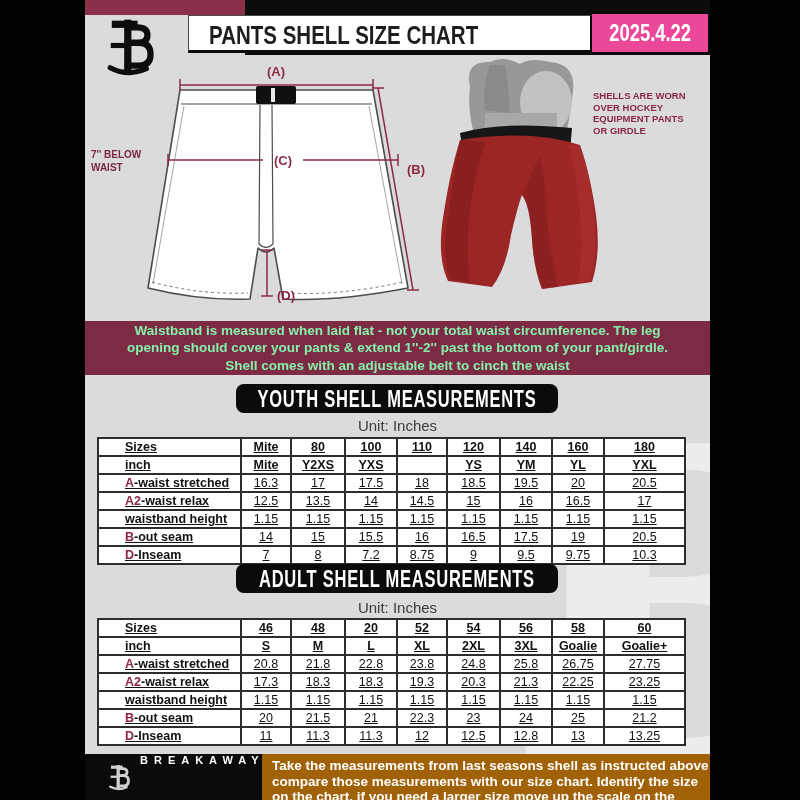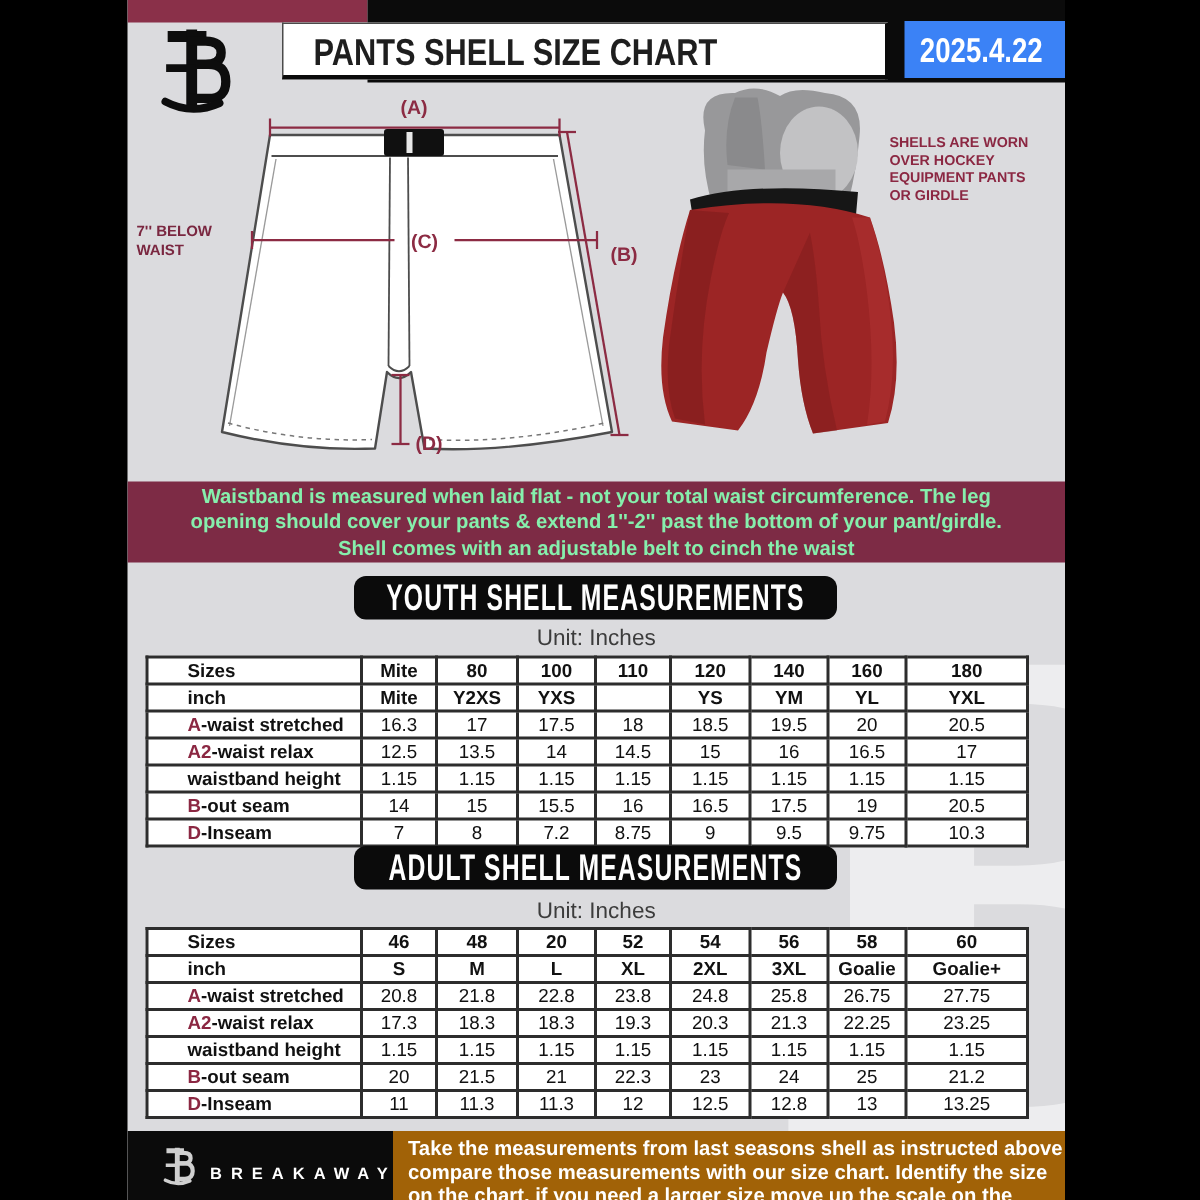--- a/index.html
+++ b/index.html
@@ -13,22 +13,22 @@
 
   
   .maroon-strip{position:absolute;left:0;top:0;width:160px;height:15px;background:#8a3049;}
   .black-band{position:absolute;left:160px;top:0;width:465px;height:55px;background:#0b0b0b;}
   .logo{position:absolute;left:18px;top:15px;}
   .title-bar{position:absolute;left:103px;top:15px;width:404px;height:38px;background:#fff;
              border:1px solid #4a4a4a;border-bottom:3px solid #0a0a0a;border-right:2px solid #0a0a0a;
              display:flex;align-items:flex-end;box-sizing:border-box;}
   .title-bar span{display:inline-block;font-size:25px;font-weight:bold;color:#1e1e1e;
                   transform:scaleX(.82);transform-origin:left center;margin-left:20px;white-space:nowrap;}
-  .date-box{position:absolute;left:507px;top:14px;width:116px;height:38px;background:#3b82f6;
-            display:flex;align-items:center;justify-content:flex-start;margin-left:11px;}
+  .date-box{position:absolute;left:507px;top:14px;width:116px;height:38px;background:#ec4899;
+            display:flex;align-items:center;justify-content:center;}
   .date-box span{display:inline-block;font-size:23px;font-weight:bold;color:#fff;
                  transform:scaleX(.8);white-space:nowrap;}
 
   
   .shorts-svg{position:absolute;left:15px;top:58px;}
   .waist-note{position:absolute;left:6px;top:148px;width:84px;
               font-size:10px;line-height:13px;font-weight:bold;color:#7a2740;white-space:pre-line;}
   .photo-svg{position:absolute;left:345px;top:55px;}
   .photo-note{position:absolute;left:508px;top:90px;width:120px;font-size:9.5px;line-height:11.5px;
               font-weight:bold;color:#8b2742;white-space:pre-line;}
@@ -41,33 +41,33 @@
 
   
   .section-banner{position:absolute;left:151px;width:322px;height:29px;background:#0b0b0b;
                   border-radius:8px;display:flex;align-items:center;justify-content:center;}
   .section-banner span{display:inline-block;color:#fff;font-weight:bold;font-size:22px;
                        letter-spacing:1px;transform:scale(.75,1.12);white-space:nowrap;}
   .unit{position:absolute;left:0;width:625px;text-align:center;font-size:15px;color:#3c3c3c;}
 
   
   .sizetable{position:absolute;left:12px;border-collapse:collapse;table-layout:fixed;width:587px;
-             background:#fff;font-size:12.5px;color:#111;}
+             background:#fff;font-size:12.5px;color:#111;text-decoration:underline;}
   .sizetable td{border:2px solid #2d2d2d;height:16px;text-align:center;padding:0;
                 overflow:hidden;white-space:nowrap;}
   .sizetable td.lbl{text-align:left;padding-left:26px;font-weight:bold;}
   .sizetable td.val.b{font-weight:bold;}
   .pfx{color:#8b2742;}
 
   
   .footer-black{position:absolute;left:0;top:754px;width:177px;height:46px;background:#0b0b0b;}
   .footer-maroon{position:absolute;left:177px;top:754px;width:448px;height:46px;background:#a16207;}
   .footer-maroon div{color:#fff;font-size:13.5px;line-height:15.5px;font-weight:bold;
                      padding:4px 0 0 10px;white-space:pre-line;}
-  .brand-word{position:absolute;left:55px;top:23px;color:#fff;font-size:11px;font-weight:bold;
+  .brand-word{position:absolute;left:55px;top:0;color:#fff;font-size:11px;font-weight:bold;
               letter-spacing:6px;white-space:nowrap;}
   .footer-logo{position:absolute;left:22px;top:8px;}
 </style>
 </head>
 <body>
 
 <div class="page">
   <div class="content">
 
     <div class="watermark">B</div>

